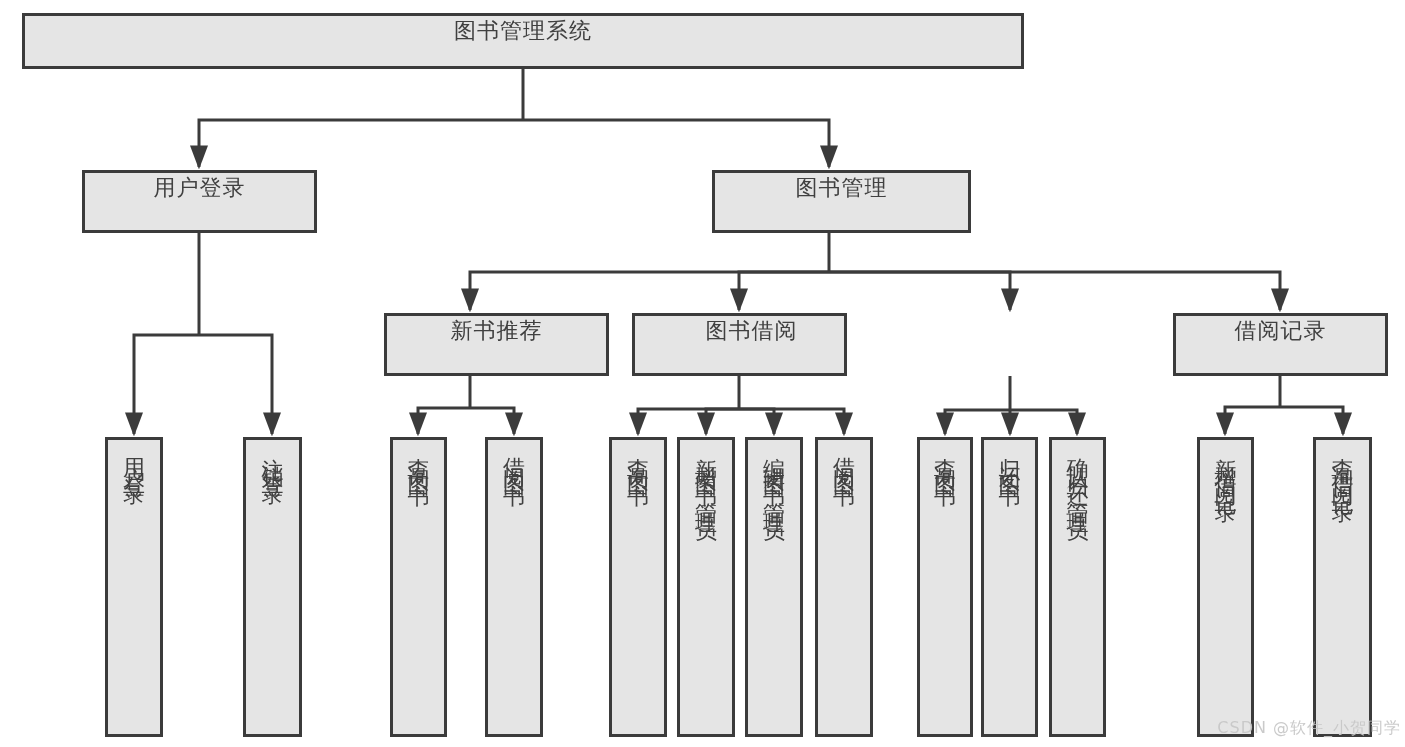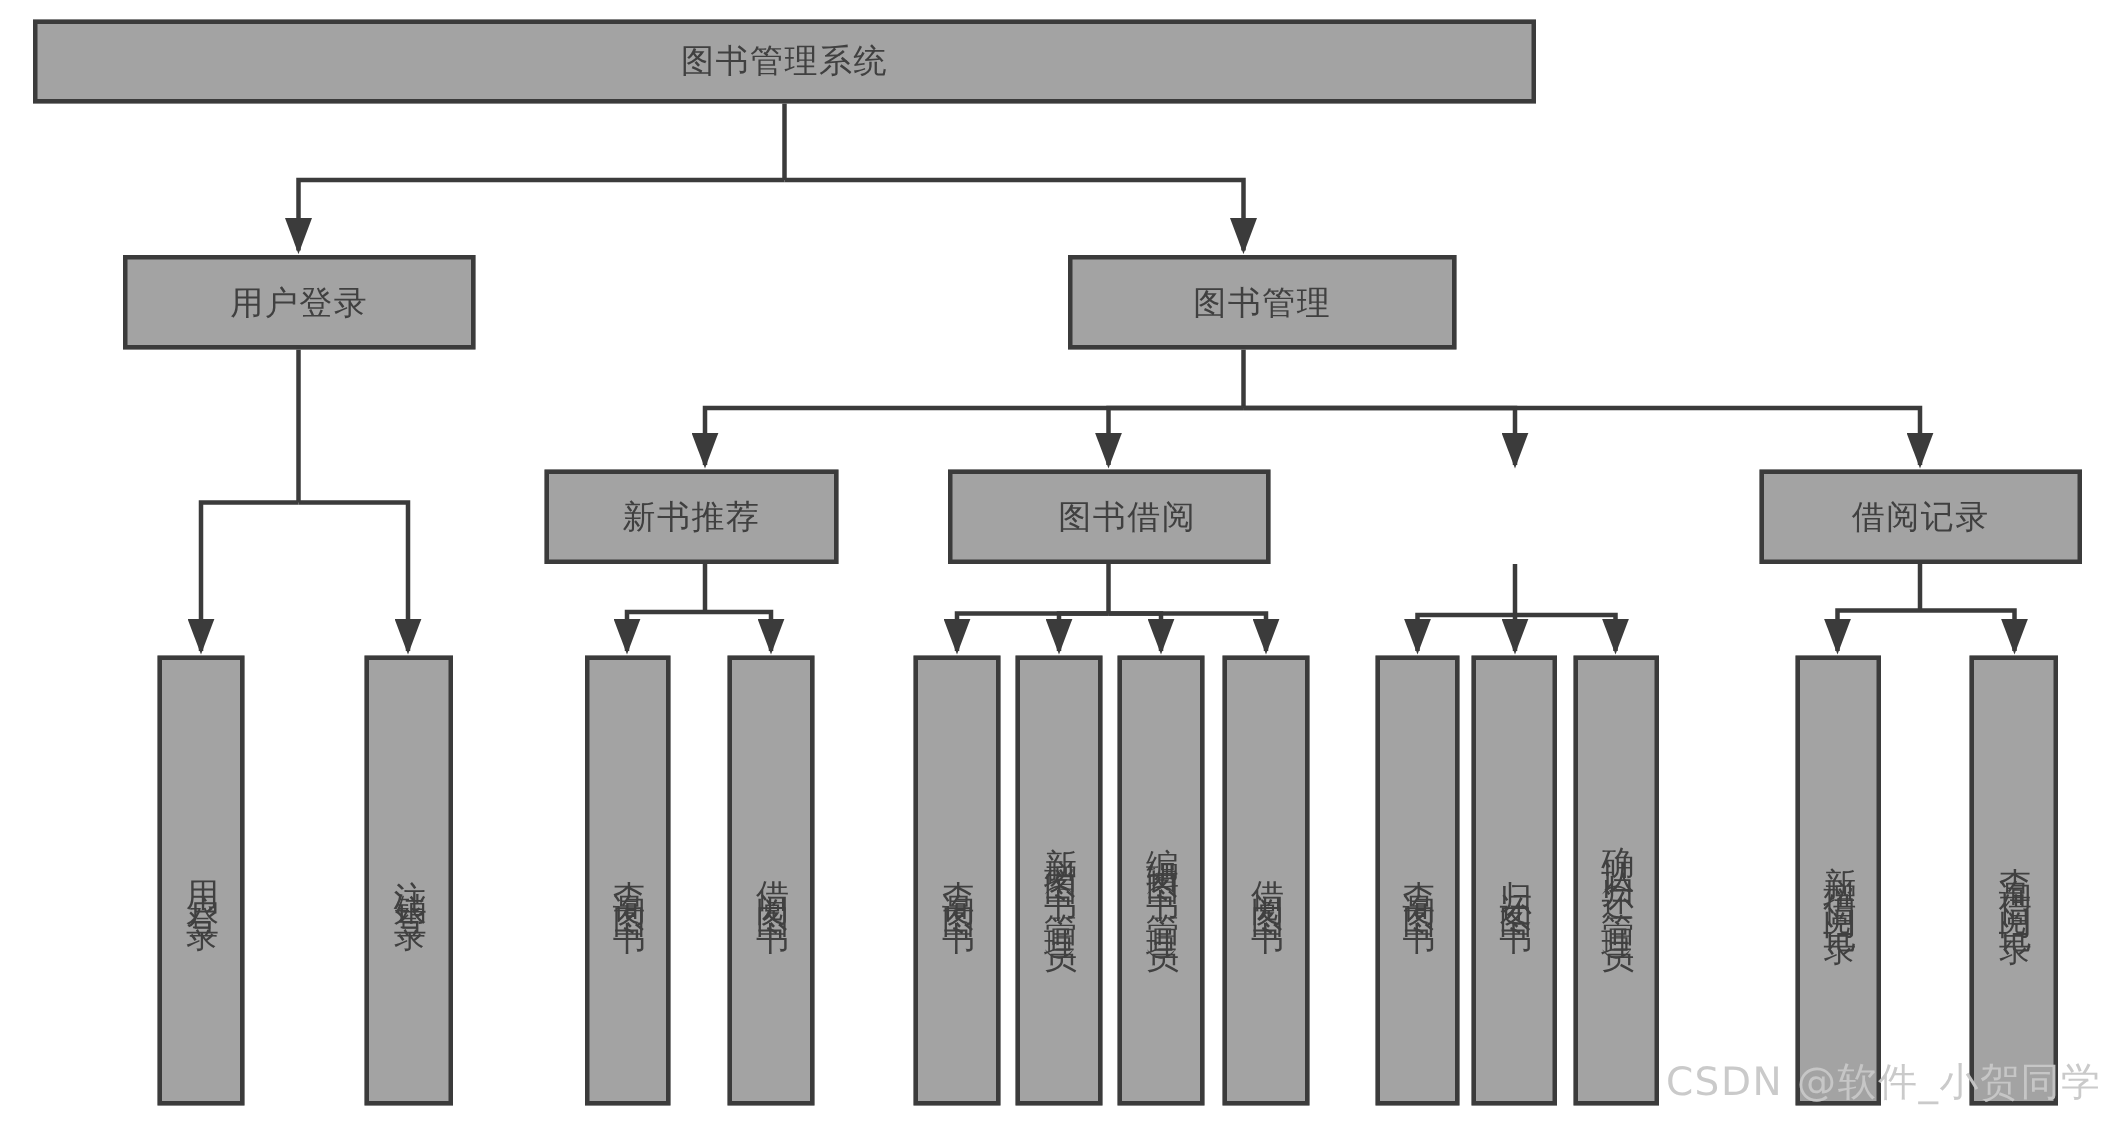--- a/index.html
+++ b/index.html
@@ -12,41 +12,40 @@
     font-family: "DejaVu Sans", sans-serif;
   }
   #connectors {
     position: absolute;
     left: 0; top: 0;
     z-index: 0;
   }
   .box {
     position: absolute;
     box-sizing: border-box;
-    background: #a3a3a3;
+    background: #e5e5e5;
     border: 3px solid #3b3b3b;
     display: flex;
-    align-items: center;
     justify-content: center;
     color: #404040;
     font-size: 22px;
     z-index: 1;
     letter-spacing: 1px;
   }
   .box.v .vtext {
     writing-mode: vertical-rl;
     text-orientation: mixed;
     letter-spacing: 9px;
     line-height: 1;
   }
   #watermark {
     position: absolute;
     right: 4px;
     bottom: 8px;
-    font-size: 26px;
+    font-size: 16px;
     color: #c8c8c8;
     opacity: 0.95;
     z-index: 2;
     letter-spacing: 1px;
     white-space: nowrap;
   }
 </style>
 </head>
 <body>
 
@@ -99,21 +98,21 @@
     <span>图书管理系统</span>
   </div>
 
   <div class="box h" style="left:82px; top:170px; width:235px; height:63px;">
     <span>用户登录</span>
   </div>
   <div class="box h" style="left:712px; top:170px; width:259px; height:63px;">
     <span>图书管理</span>
   </div>
 
-  <div class="box h" style="left:363px; top:313px; width:196px; height:63px;">
+  <div class="box h" style="left:384px; top:313px; width:225px; height:63px;">
     <span>新书推荐</span>
   </div>
   <div class="box h" style="left:632px; top:313px; width:215px; height:63px;padding-left:24px;">
     <span>图书借阅</span>
   </div>
   <div class="box h" style="left:1173px; top:313px; width:215px; height:63px;">
     <span>借阅记录</span>
   </div>
 
   <div class="box v" style="left:105px; top:437px; width:58px; height:300px;">

